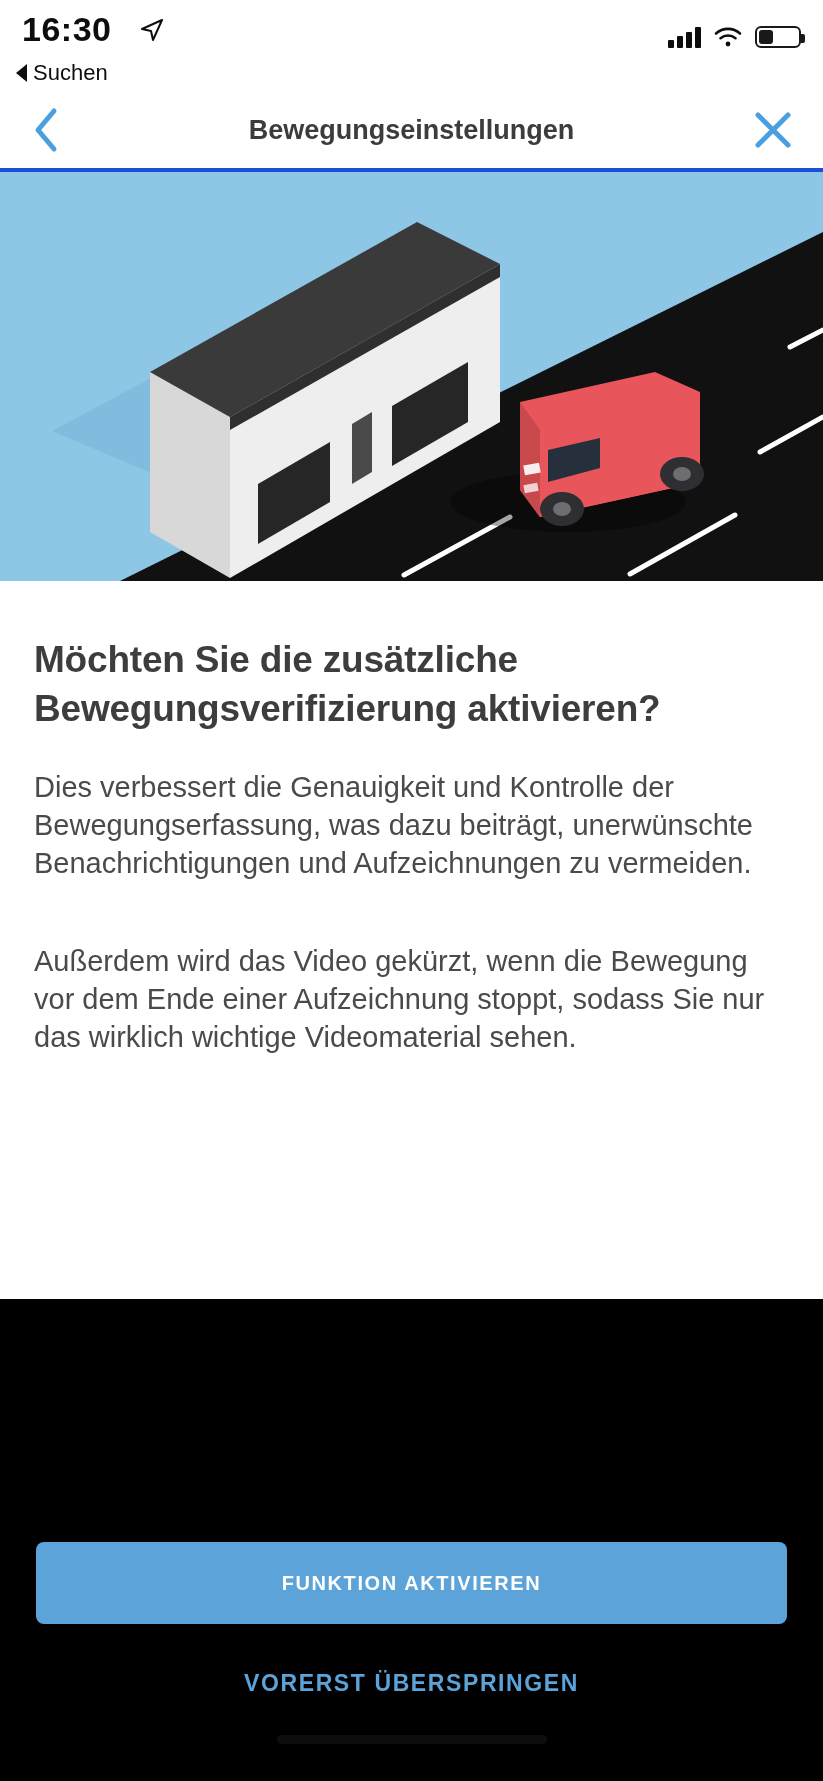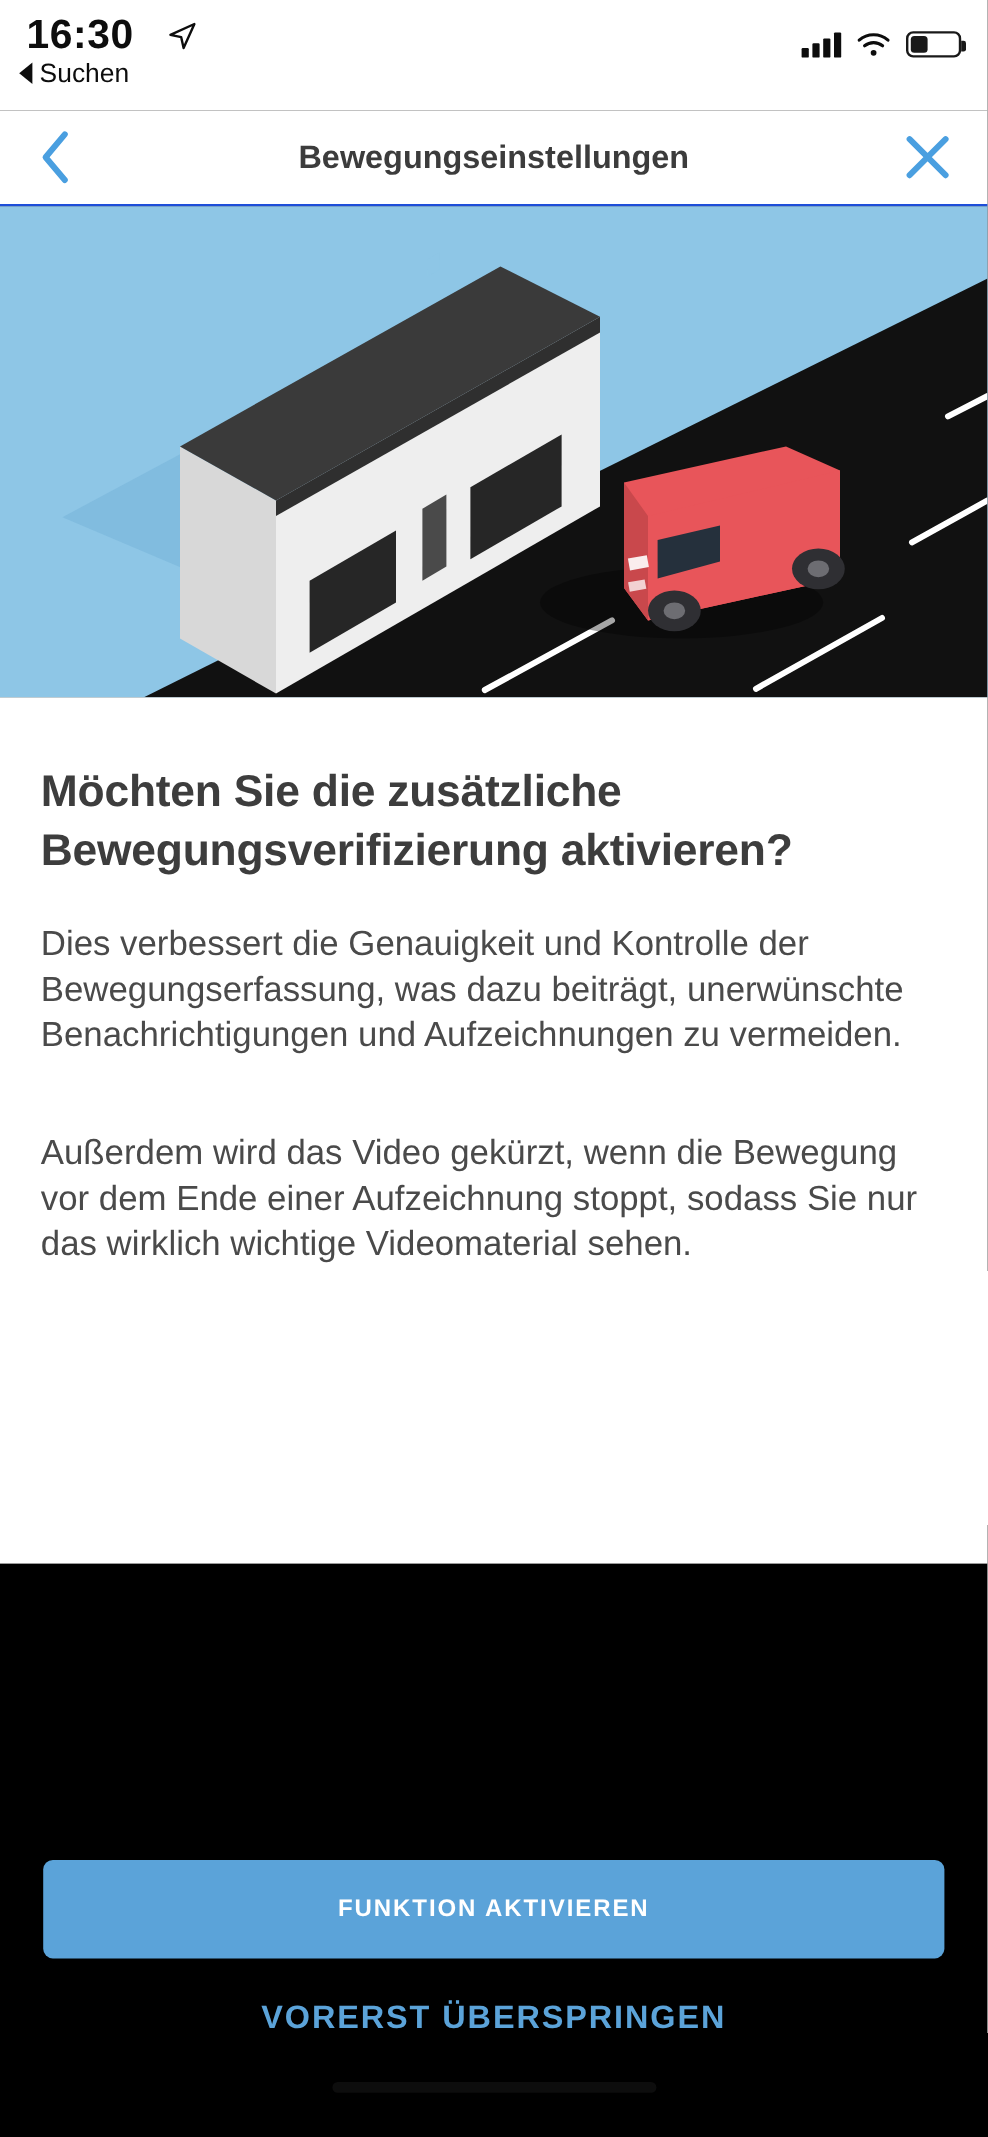--- a/index.html
+++ b/index.html
@@ -38,21 +38,21 @@
   .loc-arrow {
     position: absolute;
     left: 140px;
     top: 18px;
     width: 24px;
     height: 24px;
   }
   .back-app {
     position: absolute;
     left: 16px;
-    top: 48px;
+    top: 60px;
     font-size: 22px;
     color: #0d0d0d;
     display: flex;
     align-items: center;
     gap: 6px;
   }
   .back-app .tri {
     display: inline-block;
     width: 0; height: 0;
     border-top: 9px solid transparent;
@@ -99,21 +99,21 @@
     background: #0d0d0d;
     border-radius: 3px;
   }
 
   
   .navbar {
     position: relative;
     height: 80px;
     flex: 0 0 80px;
     background: #ffffff;
-    border-bottom: 2px solid #1d4ed8;
+    border-bottom: 4px solid #1d4ed8;
     display: flex;
     align-items: center;
     justify-content: center;
   }
   .nav-title {
     font-size: 27px;
     font-weight: bold;
     color: #3c3c3c;
   }
   .nav-back {
@@ -178,25 +178,25 @@
     color: #ffffff;
     font-size: 20px;
     font-weight: bold;
     letter-spacing: 1.6px;
     font-family: "Liberation Sans", sans-serif;
     cursor: pointer;
   }
   .btn-secondary {
     display: block;
     width: 100%;
-    margin-top: 34px;
+    margin-top: 46px;
     background: none;
     border: none;
     color: #5ba3d9;
-    font-size: 27px;
+    font-size: 23px;
     font-weight: bold;
     letter-spacing: 1.6px;
     font-family: "Liberation Sans", sans-serif;
     cursor: pointer;
     text-align: center;
   }
   .home-indicator-wrap {
     flex: 0 0 84px;
     display: flex;
     align-items: center;

